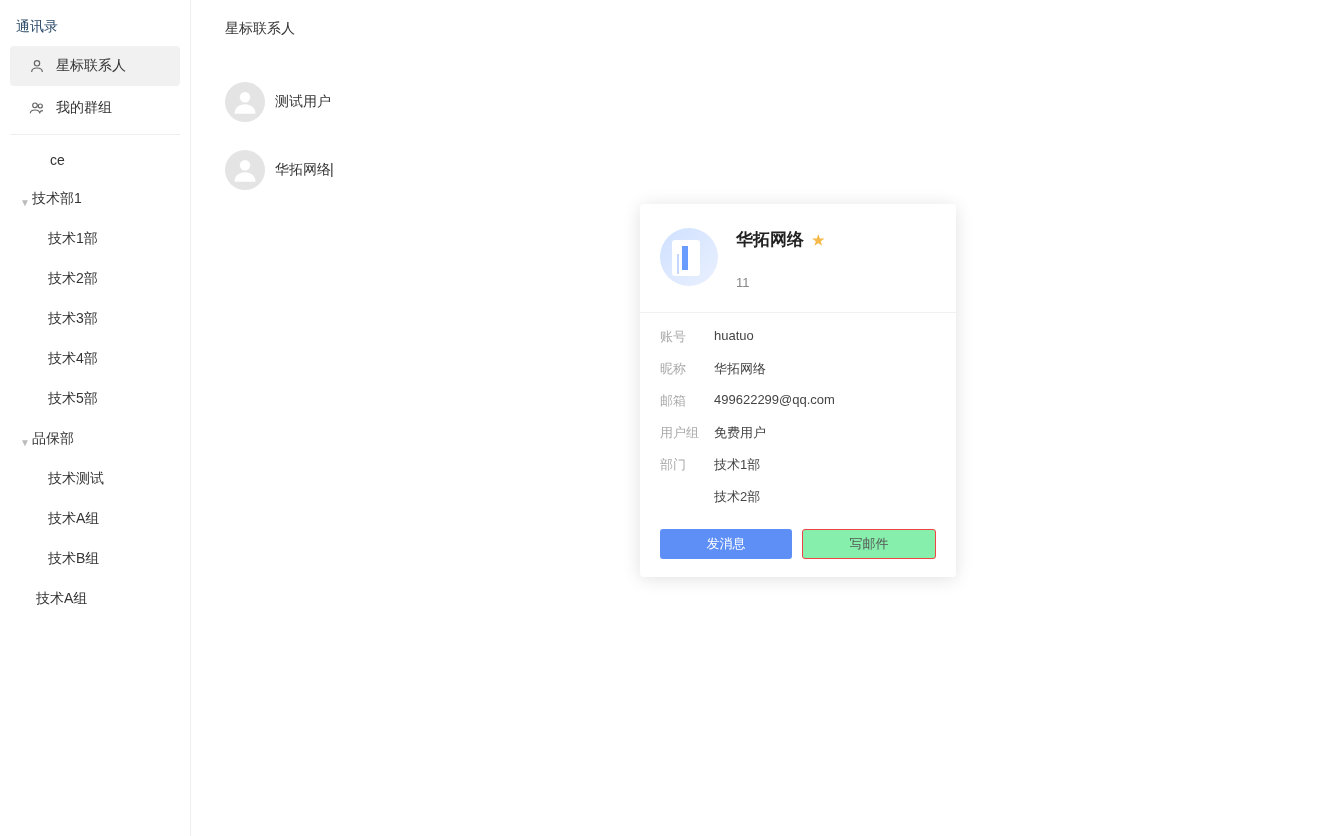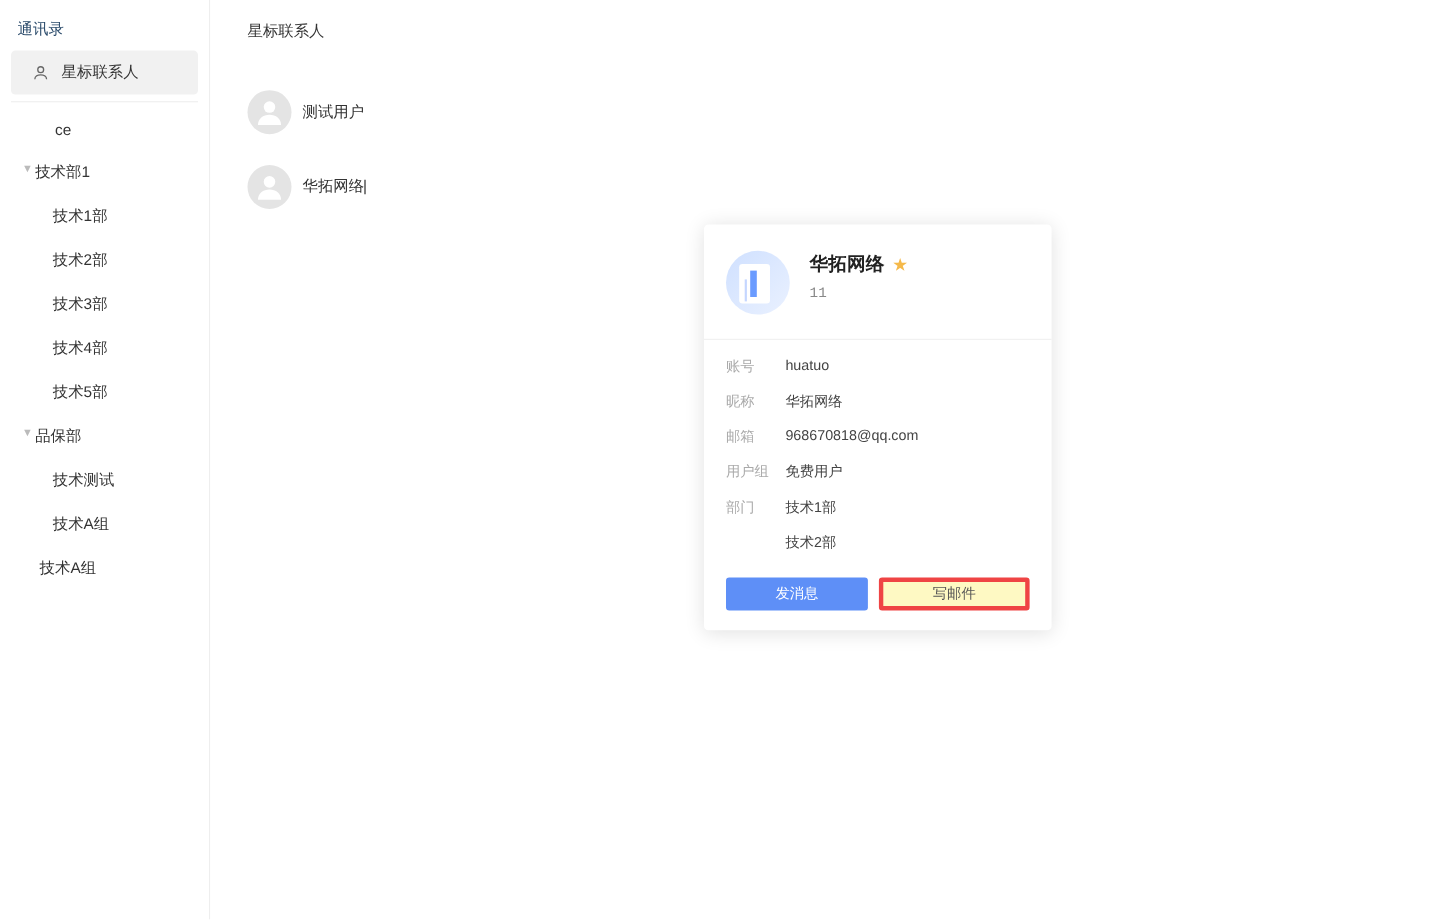--- a/index.html
+++ b/index.html
@@ -71,21 +71,21 @@
   justify-content: center;
   color: #888;
 }
 .tree-item .chevron {
   margin-left: auto;
   color: #aaa;
   font-size: 10px;
 }
 .tree-sub {
   display: flex;
-  align-items: flex-start;
+  align-items: flex-end;
   padding: 11px 18px 11px 36px;
   cursor: pointer;
   color: #333;
 }
 .tree-sub .caret {
   width: 14px;
   color: #bbb;
   font-size: 10px;
   display: inline-block;
   text-align: center;
@@ -176,22 +176,21 @@
   align-items: center;
 }
 .star {
   color: #f5b94a;
   margin-left: 8px;
   font-size: 14px;
 }
 .card-sub {
   color: #888;
   font-size: 13px;
-  margin-top: 8px;
-  font-family: Liberation Mono, monospace;
+  margin-top: 24px;
 }
 .card-body {
   border-top: 1px solid #f0f0f0;
   padding: 8px 0 0 0;
 }
 .field {
   display: flex;
   padding: 7px 20px;
   font-size: 13px;
 }
@@ -217,23 +216,23 @@
   display: flex;
   align-items: center;
   justify-content: center;
 }
 .btn-primary {
   background: #5e8ff7;
   color: #fff;
   border: none;
 }
 .btn-default {
-  background: #fef9c3;
+  background: #86efac;
   color: #555;
-  border: 4px solid #ef4444;
+  border: 1px solid #ef4444;
 }
 .edit-icon {
   color: #bbb;
   font-size: 13px;
 }
 </style>
 </head>
 <body>
 
 <div class="sidebar">
@@ -242,20 +241,31 @@
   <div class="nav-item active">
     <span class="icon">
       <svg width="16" height="16" viewBox="0 0 24 24" fill="none" stroke="currentColor" stroke-width="1.8">
           <circle cx="12" cy="8" r="4"></circle>
           <path d="M4 21c0-4 4-6 8-6s8 2 8 6"></path>
         </svg>
     </span>
     <span>星标联系人</span>
   </div>
 
+  <div class="nav-item">
+    <span class="icon">
+      <svg width="16" height="16" viewBox="0 0 24 24" fill="none" stroke="currentColor" stroke-width="1.8">
+          <circle cx="9" cy="8" r="3.5"></circle>
+          <circle cx="17" cy="9" r="3"></circle>
+          <path d="M2 20c0-3.5 3.5-5 7-5s7 1.5 7 5"></path>
+          <path d="M16 20c0-2.5 2.5-4 5-4"></path>
+        </svg>
+    </span>
+    <span>我的群组</span>
+  </div>
 
   <div class="divider"></div>
 
 
   <div class="tree-sub" style="padding-left:36px;">
     <span class="caret"></span>
     <span>ce</span>
   </div>
 
   <div class="tree-sub" style="padding-left:18px;">
@@ -267,20 +277,21 @@
   <div class="tree-sub2">技术3部</div>
   <div class="tree-sub2">技术4部</div>
   <div class="tree-sub2">技术5部</div>
 
   <div class="tree-sub" style="padding-left:18px;">
     <span class="caret">▼</span>
     <span>品保部</span>
   </div>
   <div class="tree-sub2">技术测试</div>
   <div class="tree-sub2">技术A组</div>
+  <div class="tree-sub2">技术B组</div>
 
   <div class="tree-sub" style="padding-left:36px;">
     <span>技术A组</span>
   </div>
 </div>
 
 <div class="main">
   <div class="main-title">星标联系人</div>
 
   <div class="contact-row">
@@ -319,21 +330,21 @@
     <div class="field">
       <span class="field-label">账号</span>
       <span class="field-value">huatuo</span>
     </div>
     <div class="field">
       <span class="field-label">昵称</span>
       <span class="field-value">华拓网络</span>
     </div>
     <div class="field">
       <span class="field-label">邮箱</span>
-      <span class="field-value">968670818@qq.com</span>
+      <span class="field-value">499622299@qq.com</span>
     </div>
     <div class="field">
       <span class="field-label">用户组</span>
       <span class="field-value">免费用户</span>
     </div>
     <div class="field">
       <span class="field-label">部门</span>
       <span class="field-value">技术1部</span>
     </div>
     <div class="field">

